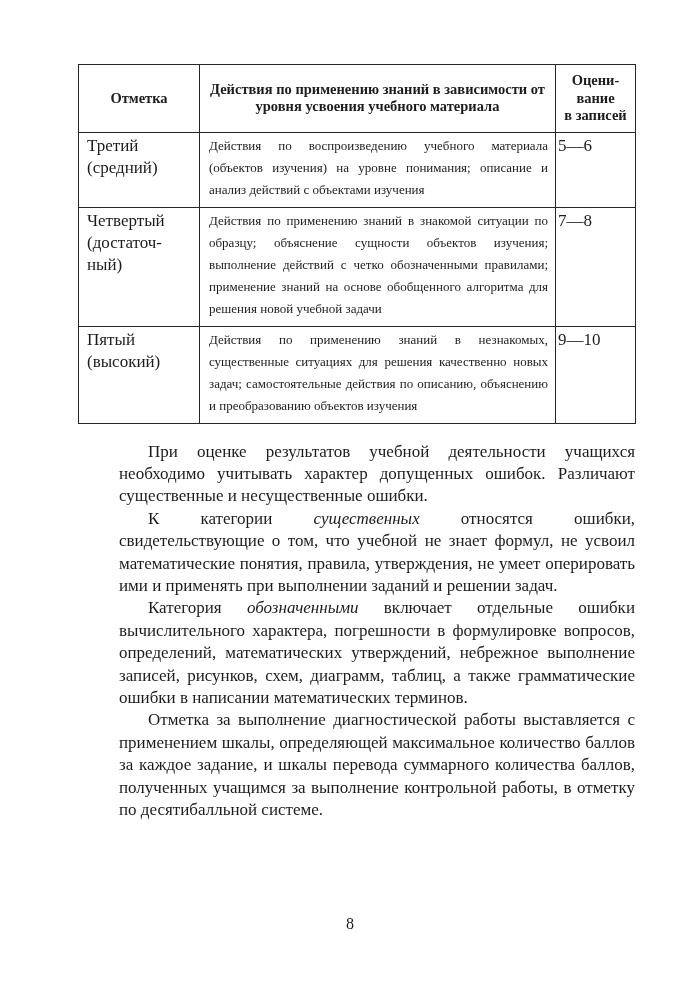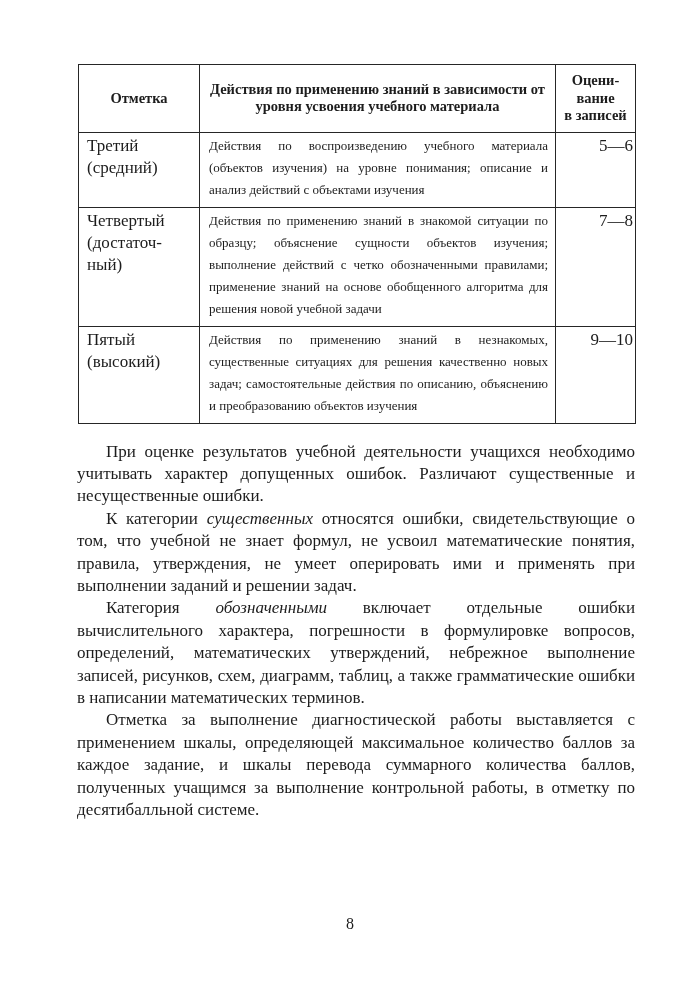--- a/index.html
+++ b/index.html
@@ -53,28 +53,29 @@
     line-height: 22px;
     vertical-align: top;
     text-align: justify;
     padding: 2px 7px 6px 9px;
     margin-top: 6px;
   }
   td.cell-points {
     font-size: 17px;
     line-height: 22px;
     vertical-align: top;
-    text-align: right;
+    text-align: left;
     padding: 2px 2px 4px 2px;
   }
   .body-text {
     margin-top: 17px;
     font-size: 17px;
     line-height: 22.4px;
     text-align: justify;
+    margin-left: 42px;
   }
   .body-text p {
     margin: 0;
     text-indent: 29px;
   }
   .body-text em {
   }
   .page-number {
     position: absolute;
     top: 915px;

